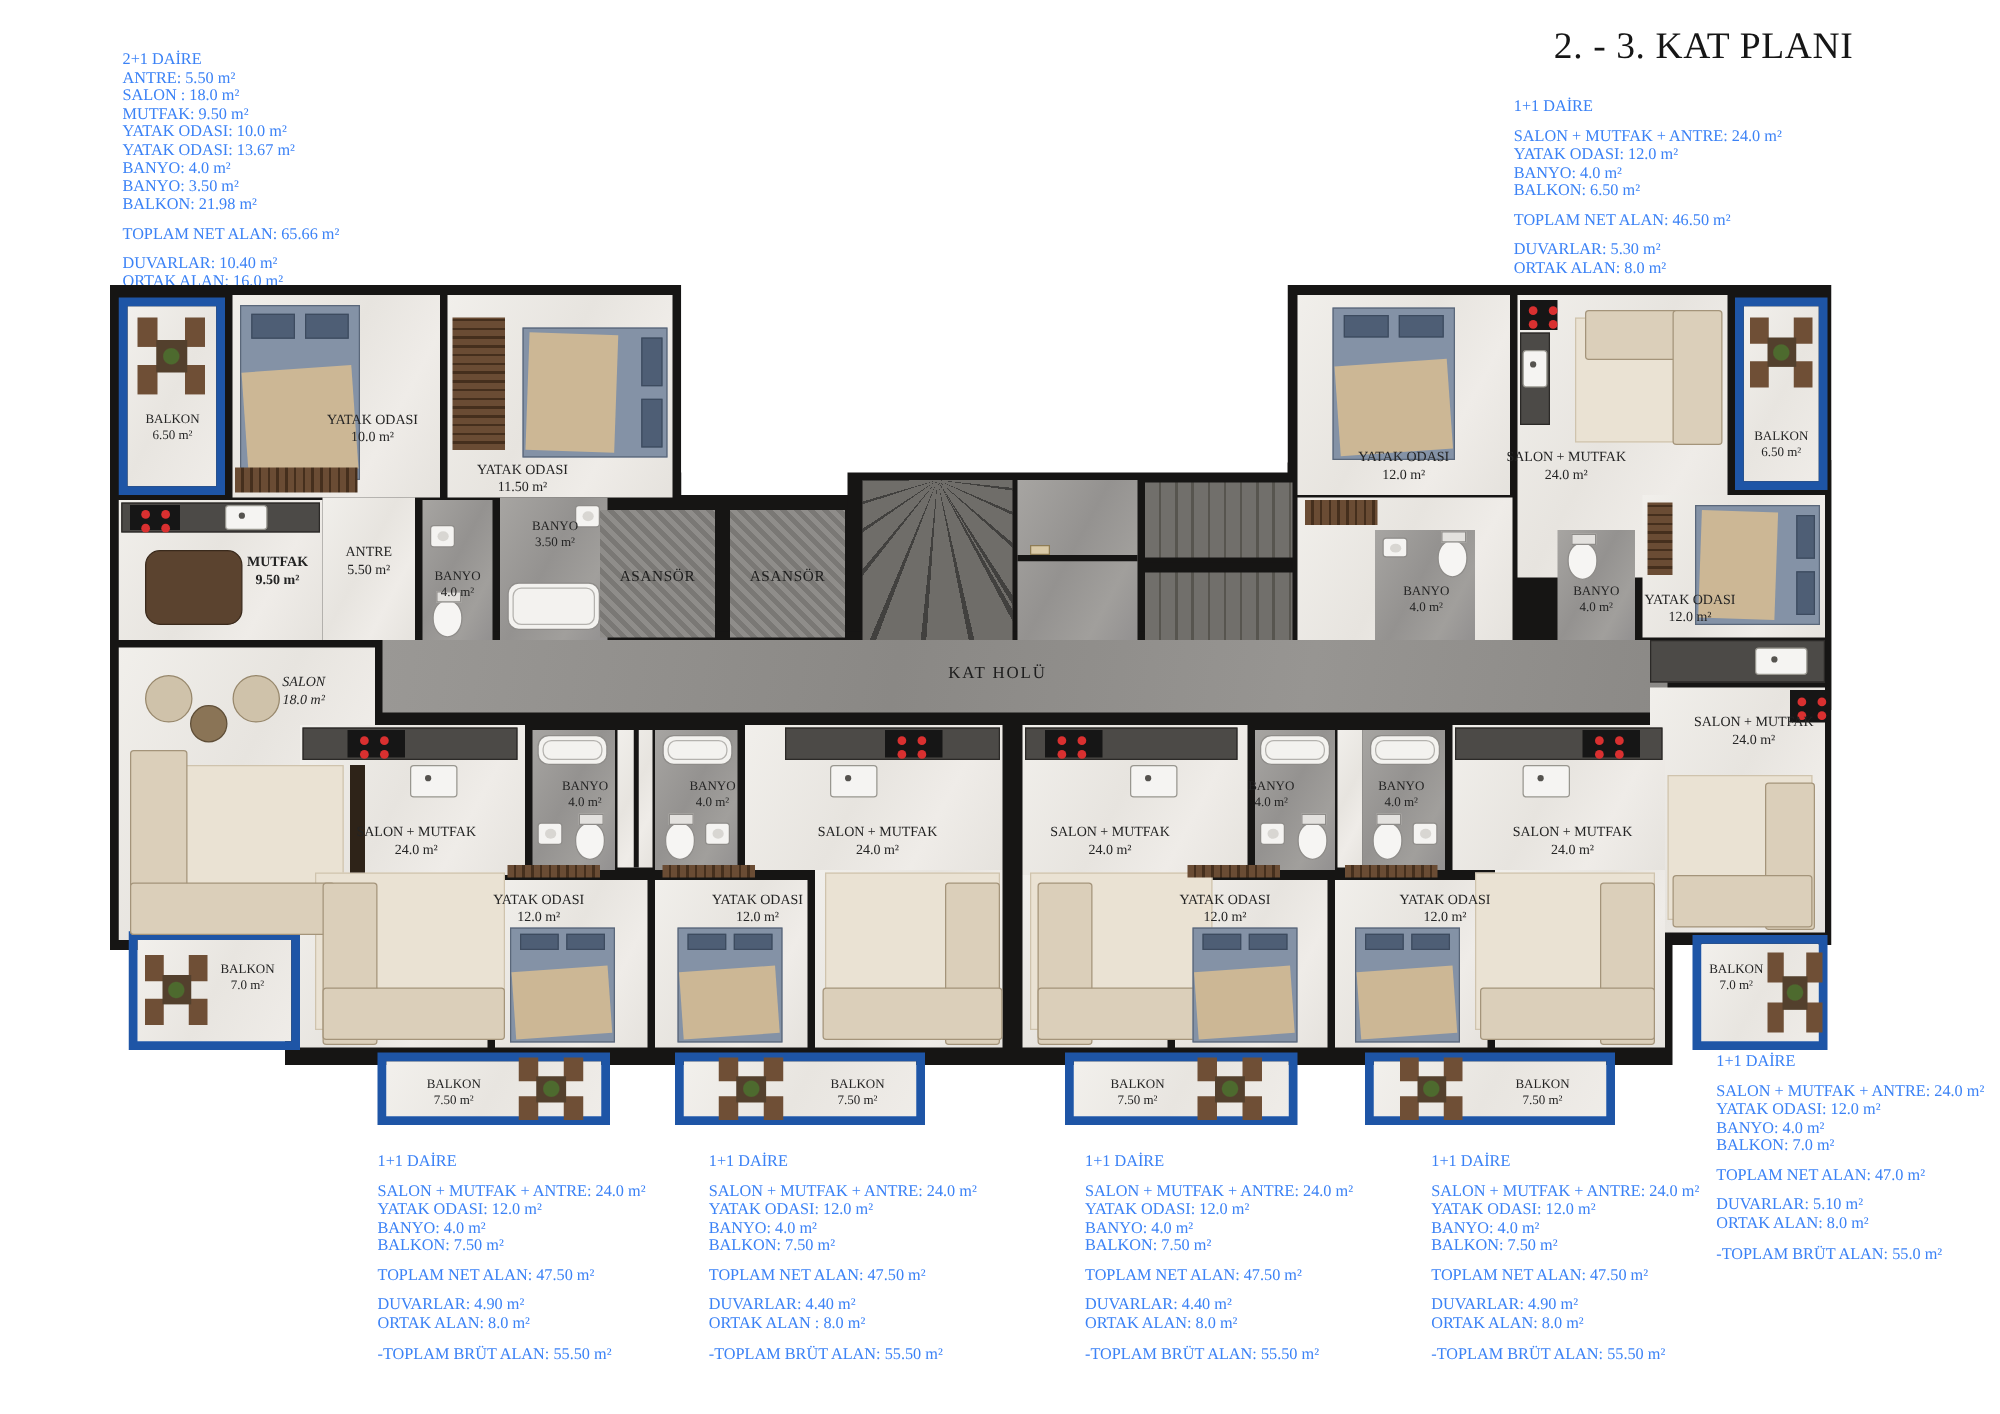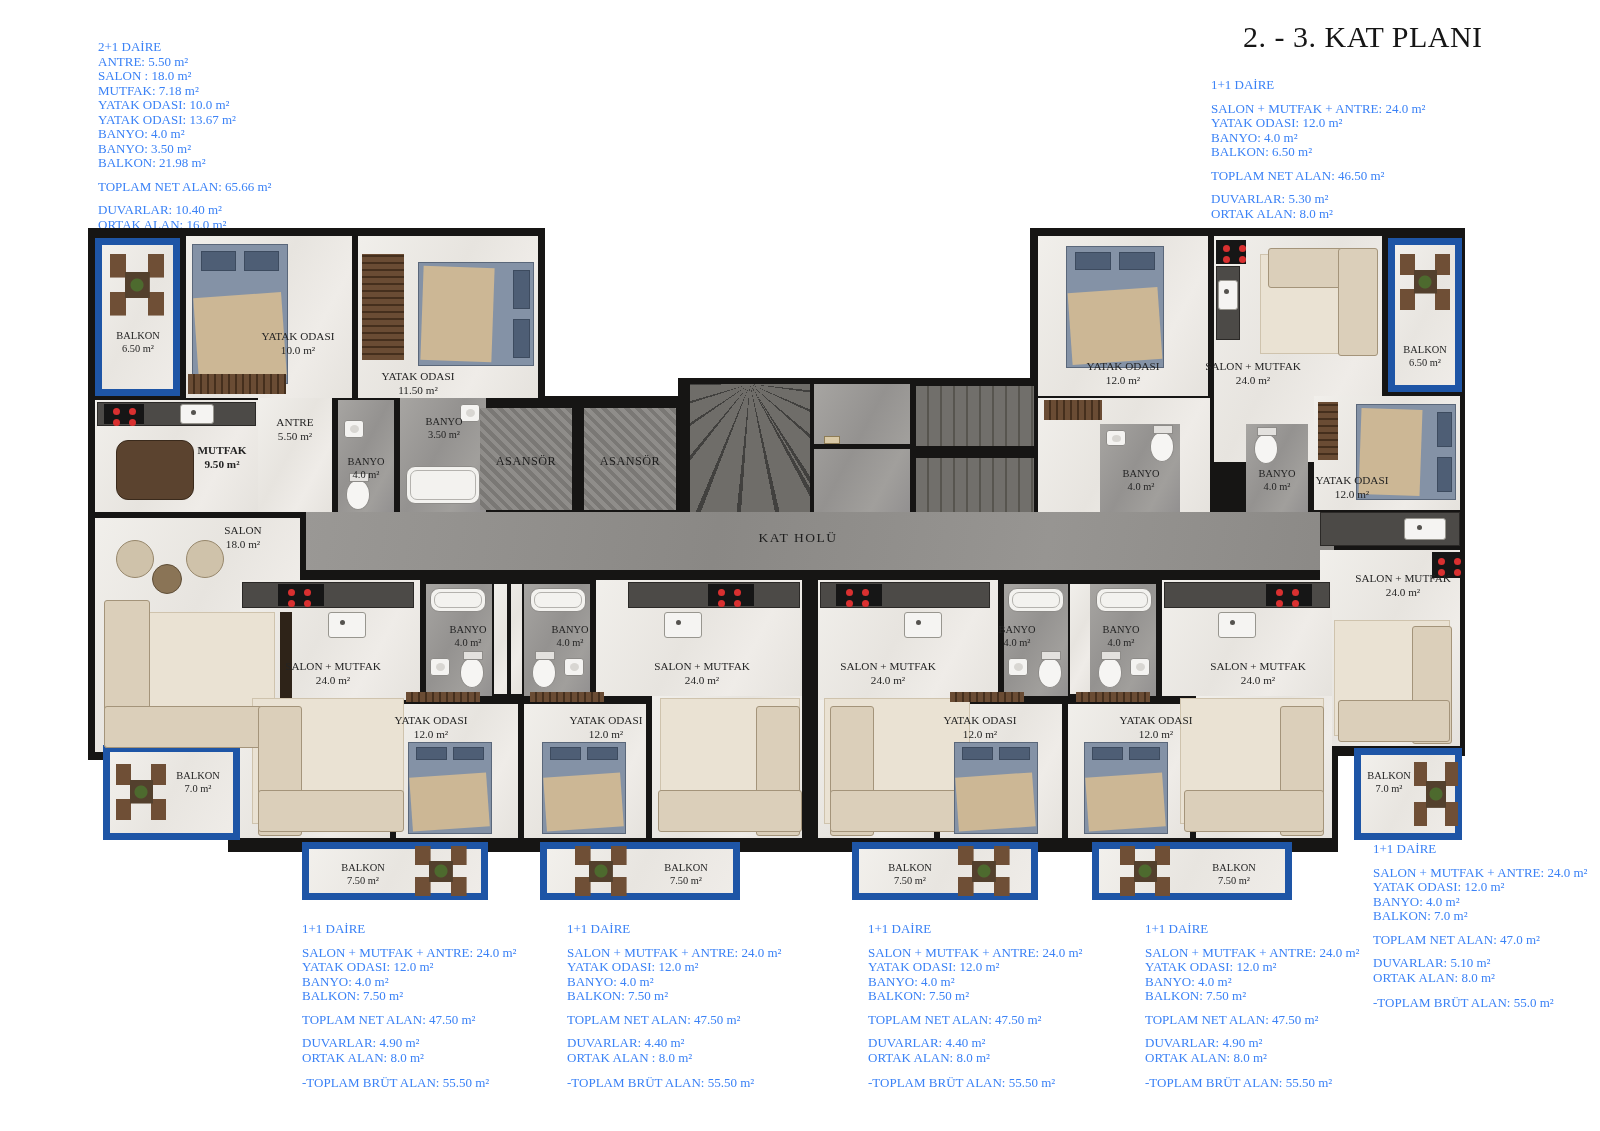--- a/index.html
+++ b/index.html
@@ -79,21 +79,21 @@
 </head>
 <body>
 
 <div class="title">2. - 3. KAT PLANI</div>
 
 <div class="spec tight" style="left:98px; top:40px;">
   <div class="spec-h">2+1 DAİRE</div>
   <div class="spec-lines">
       <div class="spec-line">ANTRE: 5.50 m²</div>
       <div class="spec-line">SALON : 18.0 m²</div>
-      <div class="spec-line">MUTFAK: 7.18 m²</div>
+      <div class="spec-line">MUTFAK: 9.50 m²</div>
       <div class="spec-line">YATAK ODASI: 10.0 m²</div>
       <div class="spec-line">YATAK ODASI: 13.67 m²</div>
       <div class="spec-line">BANYO: 4.0 m²</div>
       <div class="spec-line">BANYO: 3.50 m²</div>
       <div class="spec-line">BALKON: 21.98 m²</div>
     </div>
   <div class="spec-net">TOPLAM NET ALAN: 65.66 m²</div>
   <div>DUVARLAR: 10.40 m²</div>
   <div>ORTAK ALAN: 16.0 m²</div>
   <div class="spec-gross">-TOPLAM BRÜT ALAN:  91.50 m²</div>
@@ -220,21 +220,21 @@
     <span class="pl p1"></span>
       <span class="pl p2"></span>
       <span class="bl"></span>
   </div>
   <div class="rlabel" style="left:250px;top:142px;width:160px;">
     <span>YATAK ODASI</span>
     <span>11.50 m²</span>
   </div>
 
   <div class="floor" style="left:170px;top:170px;width:74px;height:114px;"></div>
-  <div class="rlabel" style="left:166px;top:188px;width:82px;">
+  <div class="rlabel" style="left:166px;top:208px;width:82px;">
     <span>ANTRE</span>
     <span>5.50 m²</span>
   </div>
 
   <div class="gfloor" style="left:250px;top:172px;width:56px;height:112px;"></div>
   <div class="bsn" style="left:256px;top:192px;width:20px;height:18px;"></div>
   <div class="wc" style="left:258px;top:252px;width:24px;height:30px;"></div>
   <div class="rlabel sm" style="left:238px;top:228px;width:80px;">
     <span>BANYO</span>
     <span>4.0 m²</span>
@@ -259,21 +259,21 @@
   </div>
 
   <div class="floor" style="left:7px;top:290px;width:205px;height:234px;"></div>
   <div class="chairc" style="left:28px;top:312px;width:38px;height:38px;"></div>
   <div class="chairc" style="left:98px;top:312px;width:38px;height:38px;"></div>
   <div class="tblc" style="left:64px;top:336px;width:30px;height:30px;"></div>
   <div class="rug" style="left:35px;top:384px;width:152px;height:116px;"></div>
   <div class="sof" style="left:16px;top:372px;width:46px;height:148px;"></div>
   <div class="sof" style="left:16px;top:478px;width:164px;height:42px;"></div>
   <div class="tv" style="left:192px;top:384px;width:12px;height:86px;"></div>
-  <div class="rlabel" style="left:100px;top:296px;width:110px;">
+  <div class="rlabel" style="left:100px;top:312px;width:110px;font-style:italic;">
     <span>SALON</span>
     <span>18.0 m²</span>
   </div>
 
   <div class="balc" style="left:15px;top:517px;width:137px;height:95px;"></div>
   <div class="bset" style="left:28px;top:536px;width:50px;height:56px;"></div>
   <div class="rlabel sm" style="left:75px;top:542px;width:70px;">
     <span>BALKON</span>
     <span>7.0 m²</span>
   </div>

